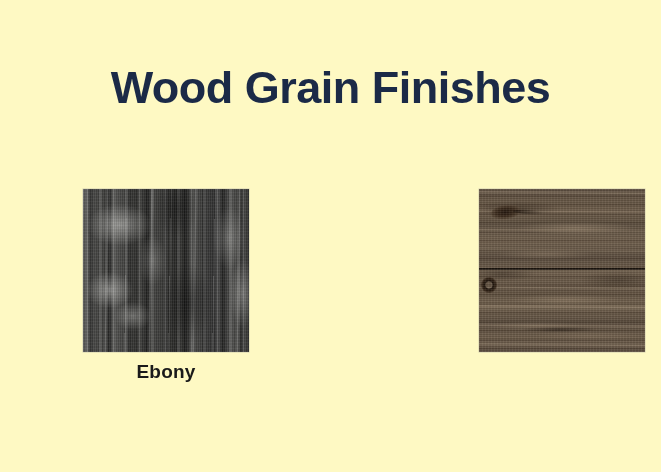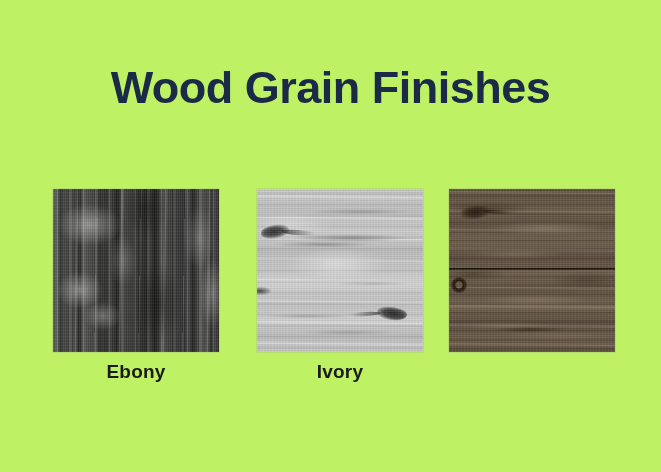--- a/index.html
+++ b/index.html
@@ -13,21 +13,21 @@
     height: 472px;
     font-family: "Liberation Sans", "DejaVu Sans", sans-serif;
     overflow: hidden;
     position: relative;
   }
 
   .slide {
     position: relative;
     width: 661px;
     height: 472px;
-    background: #bef264;
+    background: #fef9c3;
   }
 
   
   .title {
     position: absolute;
     left: 0;
     top: 63px;
     width: 661px;
     text-align: center;
     font-size: 45px;
@@ -43,20 +43,21 @@
     position: absolute;
     left: 0;
     top: 189px;
     width: 661px;
     height: 210px;
   }
 
   .swatch {
     position: absolute;
     top: 0;
+    margin-left: 30px;
   }
 
   .swatch-img {
     width: 166px;
     height: 163px;
     position: relative;
     overflow: hidden;
     box-shadow: 0 0 0 0.5px rgba(150,150,150,0.45);
   }
 
@@ -329,33 +330,20 @@
 
     <div class="swatch" id="swatch-ebony">
       <div class="swatch-img">
         <div class="ebony-base"></div>
         <div class="ebony-mottle"></div>
         <div class="ebony-noise"></div>
       </div>
       <div class="swatch-label">Ebony</div>
     </div>
 
-    <div class="swatch" id="swatch-ivory">
-      <div class="swatch-img">
-        <div class="ivory-base"></div>
-        <div class="ivory-mottle"></div>
-        <div class="ivory-knot-a"></div>
-        <div class="ivory-knot-a2"></div>
-        <div class="ivory-edge-dark"></div>
-        <div class="ivory-knot-b"></div>
-        <div class="ivory-knot-b2"></div>
-        <div class="ivory-noise"></div>
-      </div>
-      <div class="swatch-label">Ivory</div>
-    </div>
 
     <div class="swatch" id="swatch-oak">
       <div class="swatch-img">
         <div class="oak-base"></div>
         <div class="oak-mottle"></div>
         <div class="oak-knot-a"></div>
         <div class="oak-knot-a2"></div>
         <div class="oak-seam"></div>
         <div class="oak-knot-b"></div>
         <div class="oak-grain-line"></div>

